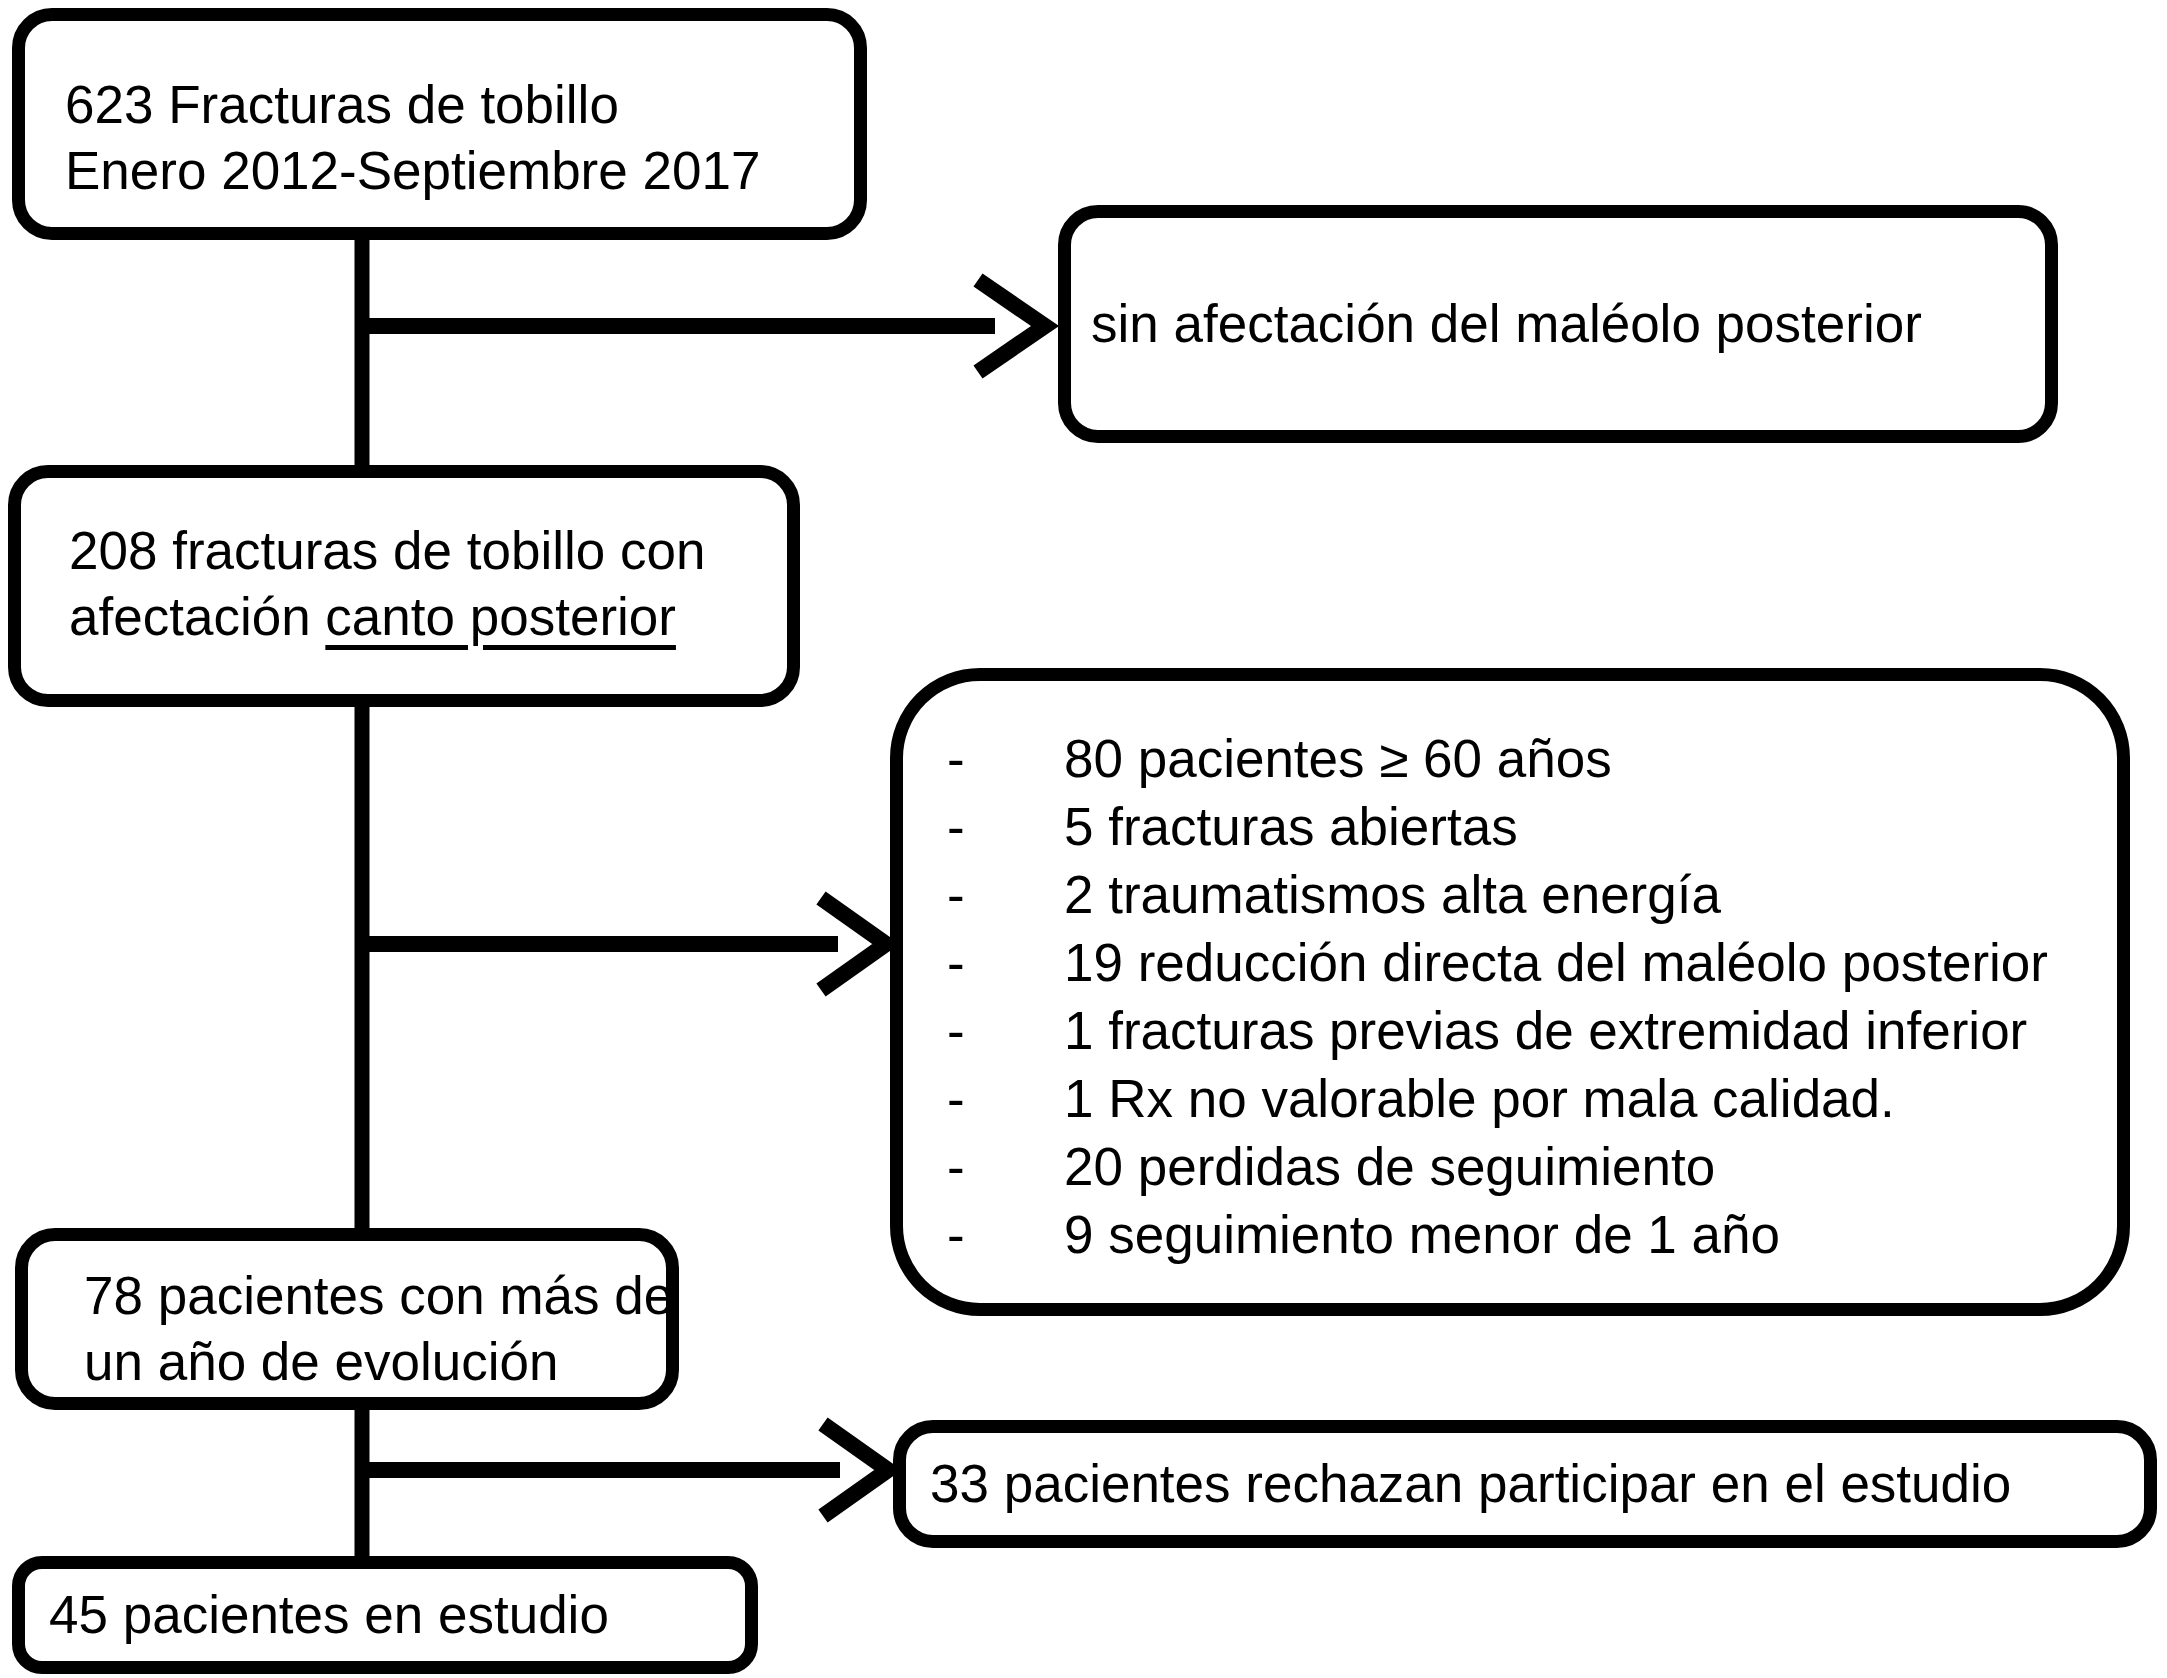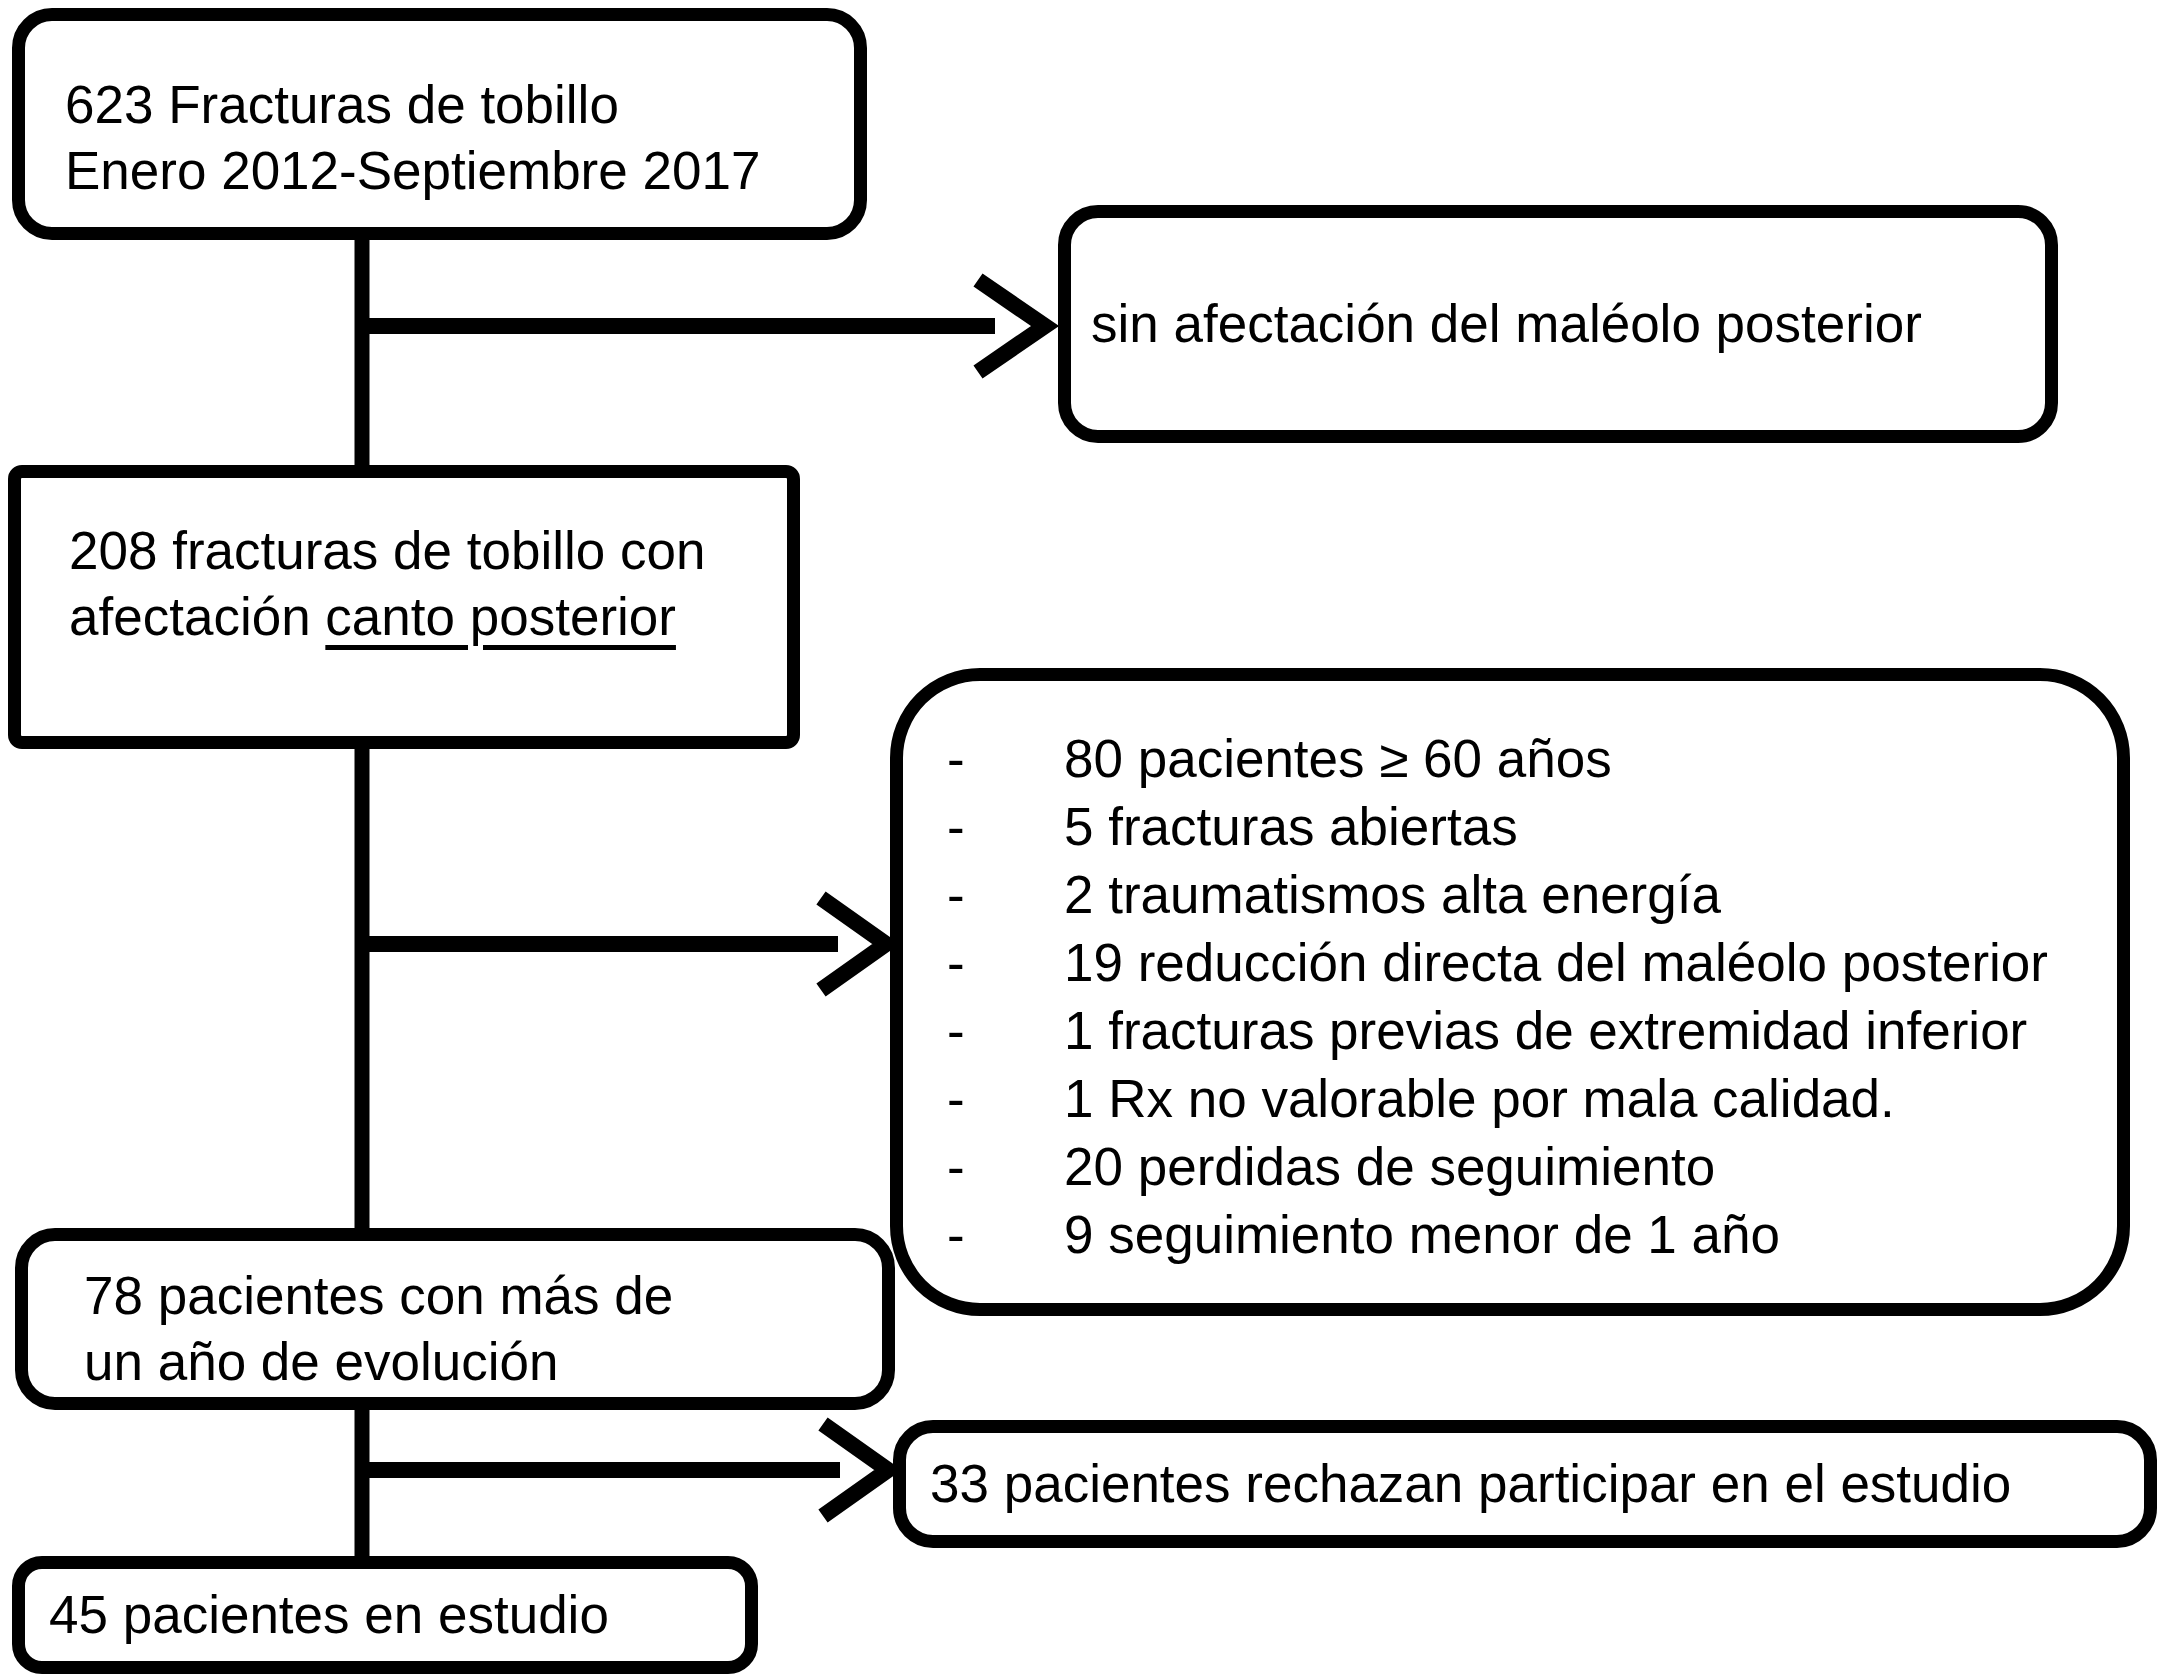--- a/index.html
+++ b/index.html
@@ -20,28 +20,28 @@
     border-radius:40px;
     font-size:53px;
     line-height:66px;
     display:flex;
     flex-direction:column;
     justify-content:center;
   }
   .box .line{white-space:nowrap;}
   #box-total{left:12px;top:8px;width:855px;height:232px;justify-content:center;padding:28px 0 0 40px;}
   #box-no-posterior{left:1058px;top:205px;width:1000px;height:238px;padding-left:20px;}
-  #box-posterior{left:8px;top:465px;width:792px;height:284px;justify-content:flex-start;padding:40px 0 0 48px;border-radius:14px;}
+  #box-posterior{left:8px;top:465px;width:792px;height:242px;justify-content:flex-start;padding:40px 0 0 48px;}
   #box-exclusions{
     left:890px;top:668px;width:1240px;height:648px;
     border-radius:90px;
     justify-content:flex-start;
     padding:44px 0 0 44px;
   }
-  #box-followup{left:15px;top:1228px;width:880px;height:182px;justify-content:flex-start;padding:22px 0 0 56px;}
+  #box-followup{left:15px;top:1228px;width:664px;height:182px;justify-content:flex-start;padding:22px 0 0 56px;}
   #box-refused{left:893px;top:1420px;width:1264px;height:128px;padding-left:24px;}
   #box-final{left:12px;top:1556px;width:746px;height:118px;padding-left:24px;border-radius:30px;}
   .excl-row{display:flex;line-height:68px;}
   .excl-bullet{flex:0 0 85px;}
   .excl-text{white-space:nowrap;margin-left:32px;}
   .u{text-decoration:underline;text-decoration-thickness:5px;text-underline-offset:10px;}
 </style>
 </head>
 <body>
 

